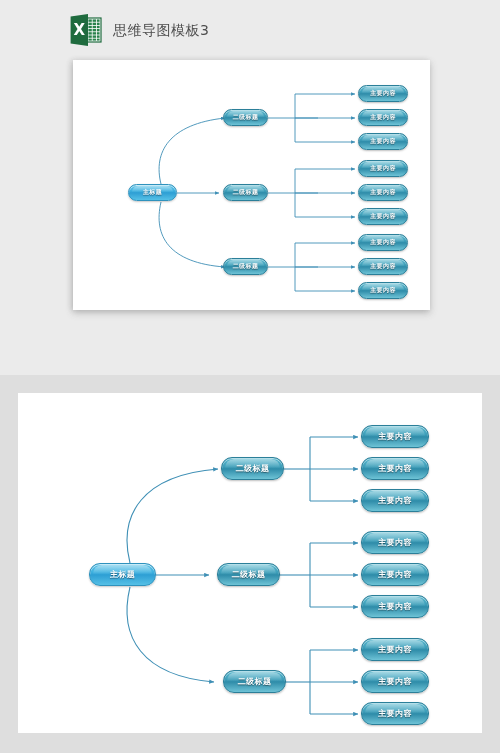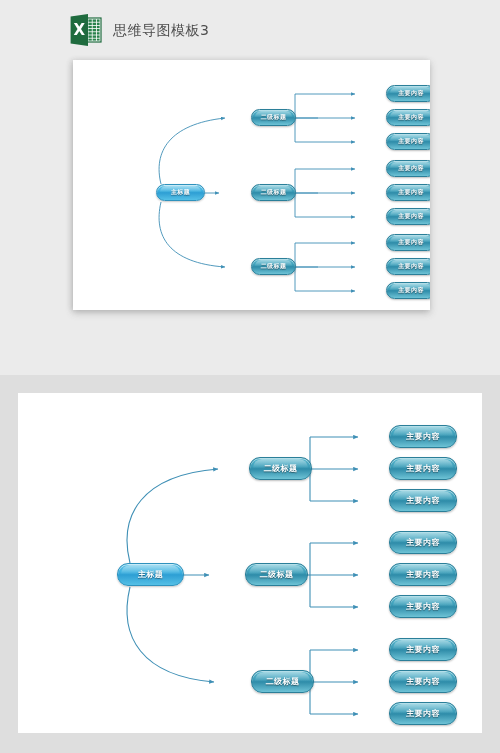--- a/index.html
+++ b/index.html
@@ -91,21 +91,20 @@
     display: flex;
     align-items: center;
     justify-content: center;
     color: #ffffff;
     font-weight: bold;
     white-space: nowrap;
     font-family: "DejaVu Sans", "Liberation Sans", sans-serif;
     letter-spacing: .4px;
     text-shadow: 0 1px 1px rgba(0,0,0,.45);
     z-index: 3;
-    margin-left: 28px;
   }
   
   .node.root {
     background: linear-gradient(to bottom,
         #5fc4e8 0%, #3fb2e0 38%, #2e9fd4 52%, #55c0e6 100%);
     border: 1px solid #2f92bd;
     box-shadow: inset 0 1px 0 rgba(255,255,255,.65),
                 0 1px 2px rgba(0,0,0,.22);
   }
   

